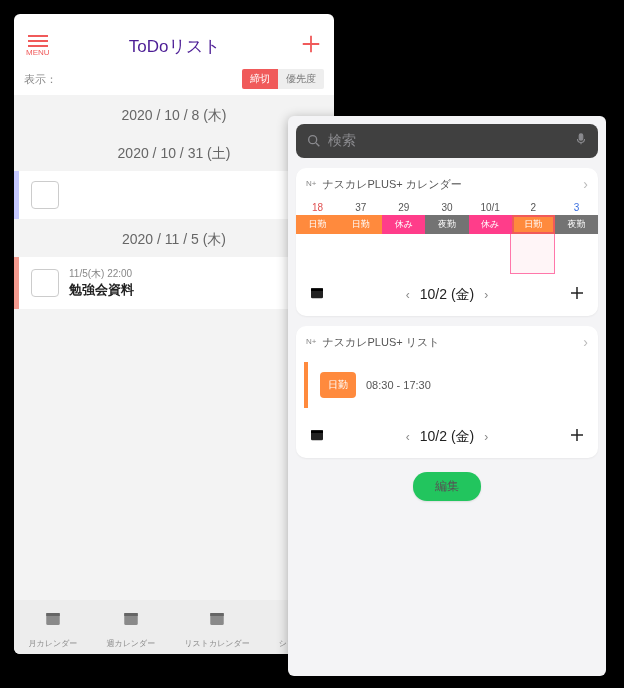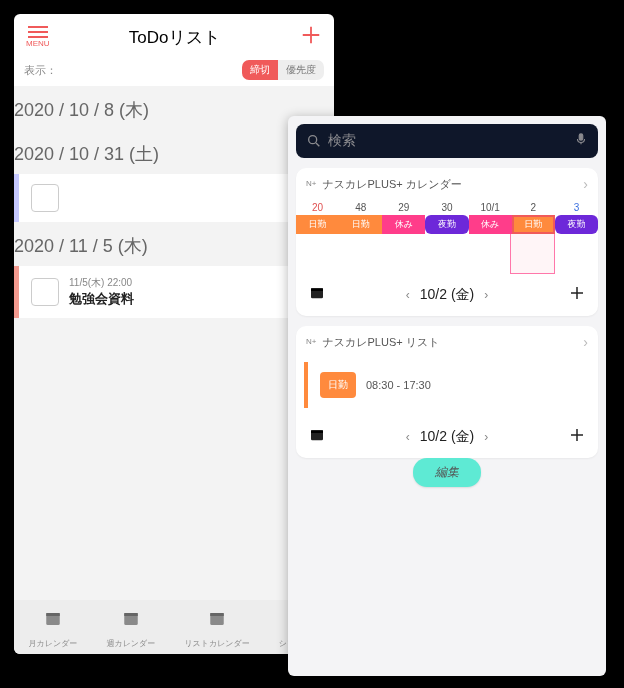--- a/index.html
+++ b/index.html
@@ -4,88 +4,88 @@
 <style>
   * { box-sizing: border-box; margin: 0; padding: 0; font-family: -apple-system, "Hiragino Sans", "Hiragino Kaku Gothic ProN", sans-serif; }
   body { width: 624px; height: 688px; background: #000; position: relative; overflow: hidden; }
 
   
   .phone-left {
     position: absolute; left: 14px; top: 14px; width: 320px; height: 640px;
     background: #fff; border-radius: 6px; box-shadow: 0 2px 10px rgba(0,0,0,0.2);
     display: flex; flex-direction: column; overflow: hidden;
   }
-  .pl-header { height: 46px; display: flex; align-items: center; justify-content: space-between; padding: 0 12px; }
+  .pl-header { height: 46px; display: flex; align-items: center; justify-content: space-between; padding: 0 12px; margin-top: 9px; }
   .menu-icon { display:flex; flex-direction:column; align-items:center; gap:1px; color:#f05a5a; font-size:8px; }
   .menu-icon .lines { width:20px; display:flex; flex-direction:column; gap:3px; }
   .menu-icon .lines span { height:2px; background:#f05a5a; display:block; }
-  .pl-title { font-size: 17px; color:#000000; }
+  .pl-title { font-size: 17px; color:#4c1d95; }
   .plus-icon svg { width:22px; height:22px; stroke:#f05a5a; stroke-width:2; }
   .display-row { display:flex; justify-content:space-between; align-items:center; gap:6px; padding: 0 10px 6px 10px; font-size:11px; }
   .display-row .lbl { color:#888; }
-  .seg { display:flex; border-radius:7px; overflow:hidden; font-size:10px; }
+  .seg { display:flex; border-radius:2px; overflow:hidden; font-size:10px; }
   .seg span { padding:3px 8px; }
   .seg .active { background:#f05a5a; color:#fff; }
   .seg .inactive { background:#eee; color:#777; }
   .pl-body { flex:1; background:#f3f3f3; overflow:hidden; }
-  .date-hdr { text-align:left; font-size:18px; color:#666; padding:12px 0 8px; }
+  .date-hdr { text-align:center; font-size:14px; color:#666; padding:12px 0 8px; }
   .todo-card { background:#fff; display:flex; align-items:center; padding:10px 12px; gap:10px; border-left:5px solid #f39a8f; }
   .todo-card.alt { border-left-color:#c5c8ff; }
   .chk { width:28px; height:28px; border:1px solid #ccc; border-radius:4px; flex-shrink:0; }
   .todo-txt { display:flex; flex-direction:column; }
   .todo-meta { font-size:10px; color:#888; }
   .todo-title { font-size:13px; font-weight:600; color:#222; }
 
   .pl-tabbar { height:54px; background:#ededed; display:flex; align-items:center; justify-content:space-around; padding-top:4px;}
   .tab { display:flex; flex-direction:column; align-items:center; gap:10px; color:#8a8a8a; font-size:8px; }
   .tab svg { width:20px; height:18px; fill:#8a8a8a; }
 
   
   .phone-right {
     position: absolute; left: 288px; top: 116px; width: 318px; height: 560px;
     background:#f4f4f6; border-radius:6px; box-shadow:0 2px 12px rgba(0,0,0,0.3);
     display:flex; flex-direction:column; overflow:hidden; padding:8px;
   }
-  .search-row { display:flex; align-items:center; background:#0f172a; border-radius:8px; padding:6px 10px; gap:6px; }
+  .search-row { display:flex; align-items:center; background:#404040; border-radius:8px; padding:6px 10px; gap:6px; }
   .search-row svg { width:16px; height:16px; stroke:#8a8a8e; fill:none; stroke-width:2; }
   .search-row .ph { color:#8a8a8e; font-size:14px; flex:1; }
   .mic svg { width:14px; height:18px; }
 
   .card { background:#fff; border-radius:10px; margin-top:10px; box-shadow:0 1px 2px rgba(0,0,0,0.05); overflow:hidden; }
   .card-hdr { display:flex; align-items:center; justify-content:space-between; padding:8px 10px; }
   .card-hdr .left { display:flex; align-items:center; gap:6px; font-size:11px; color:#555; }
   .brand { font-size:8px; color:#888; line-height:1; }
   .chev { color:#bbb; font-size:14px; }
 
   .week-row { display:flex; }
   .wcell { flex:1; text-align:center; position:relative; }
   .wcell .num { font-size:10px; color:#555; padding:2px 0; }
   .wcell .num.sun { color:#e05050; }
   .wcell .num.sat { color:#3a6fe0; }
   .shift-row { display:flex; }
   .scell { flex:1; text-align:center; font-size:9px; color:#fff; padding:3px 0; }
   .s-or { background:#ff8a3d; }
   .s-pk { background:#ff3d8a; }
-  .s-bl { background:#6d28d9;border-radius:6px; }
+  .s-bl { background:#737373; }
   .scell.sel { outline:2px solid #f05a5a; outline-offset:-2px; }
   .sel-box-row { display:flex; height:40px; }
   .sel-box-row .sp { flex:1; }
   .sel-box-row .box { flex:1; border:1px solid #f7a; border-top:none; background:#fff5f7; }
 
   .nav-row { display:flex; align-items:center; justify-content:space-between; padding:10px 12px; }
   .nav-row .cal-icon svg { width:18px; height:16px; fill:#222; }
   .nav-row .center { flex:1; display:flex; justify-content:center; align-items:center; gap:10px; font-size:14px; color:#222; }
   .nav-row .arrow { color:#888; font-size:12px; }
   .nav-row .plus svg { width:18px; height:18px; stroke:#222; stroke-width:2; }
 
   .list-item { display:flex; align-items:center; gap:10px; padding:10px 12px; border-left:4px solid #ff8a3d; margin:4px 8px 8px 8px; }
   .badge { background:#ff8a3d; color:#fff; font-size:10px; padding:6px 8px; border-radius:4px; }
   .time { font-size:11px; color:#555; }
 
-  .edit-btn { align-self:center; background:#5eead4; padding:6px 22px; border-radius:14px; font-size:12px; color:#555; box-shadow:0 1px 2px rgba(0,0,0,0.1);font-style:italic; }
+  .edit-btn { align-self:center; margin-top:14px; background:#22c55e; padding:6px 22px; border-radius:14px; font-size:12px; color:#555; box-shadow:0 1px 2px rgba(0,0,0,0.1); }
 </style>
 </head>
 <body>
 
 <div class="phone-left">
   <div class="pl-header">
     <div class="menu-icon">
       <div class="lines">
           <span></span>
           <span></span>
@@ -176,24 +176,24 @@
   <div class="card">
     <div class="card-hdr">
       <div class="left">
         <span class="brand">N+</span>
         <span>ナスカレPLUS+ カレンダー</span>
       </div>
       <span class="chev">›</span>
     </div>
     <div class="week-row">
       <div class="wcell">
-          <div class="num sun">20</div>
-        </div>
-      <div class="wcell">
-          <div class="num">48</div>
+          <div class="num sun">18</div>
+        </div>
+      <div class="wcell">
+          <div class="num">37</div>
         </div>
       <div class="wcell">
           <div class="num">29</div>
         </div>
       <div class="wcell">
           <div class="num">30</div>
         </div>
       <div class="wcell">
           <div class="num">10/1</div>
         </div>

